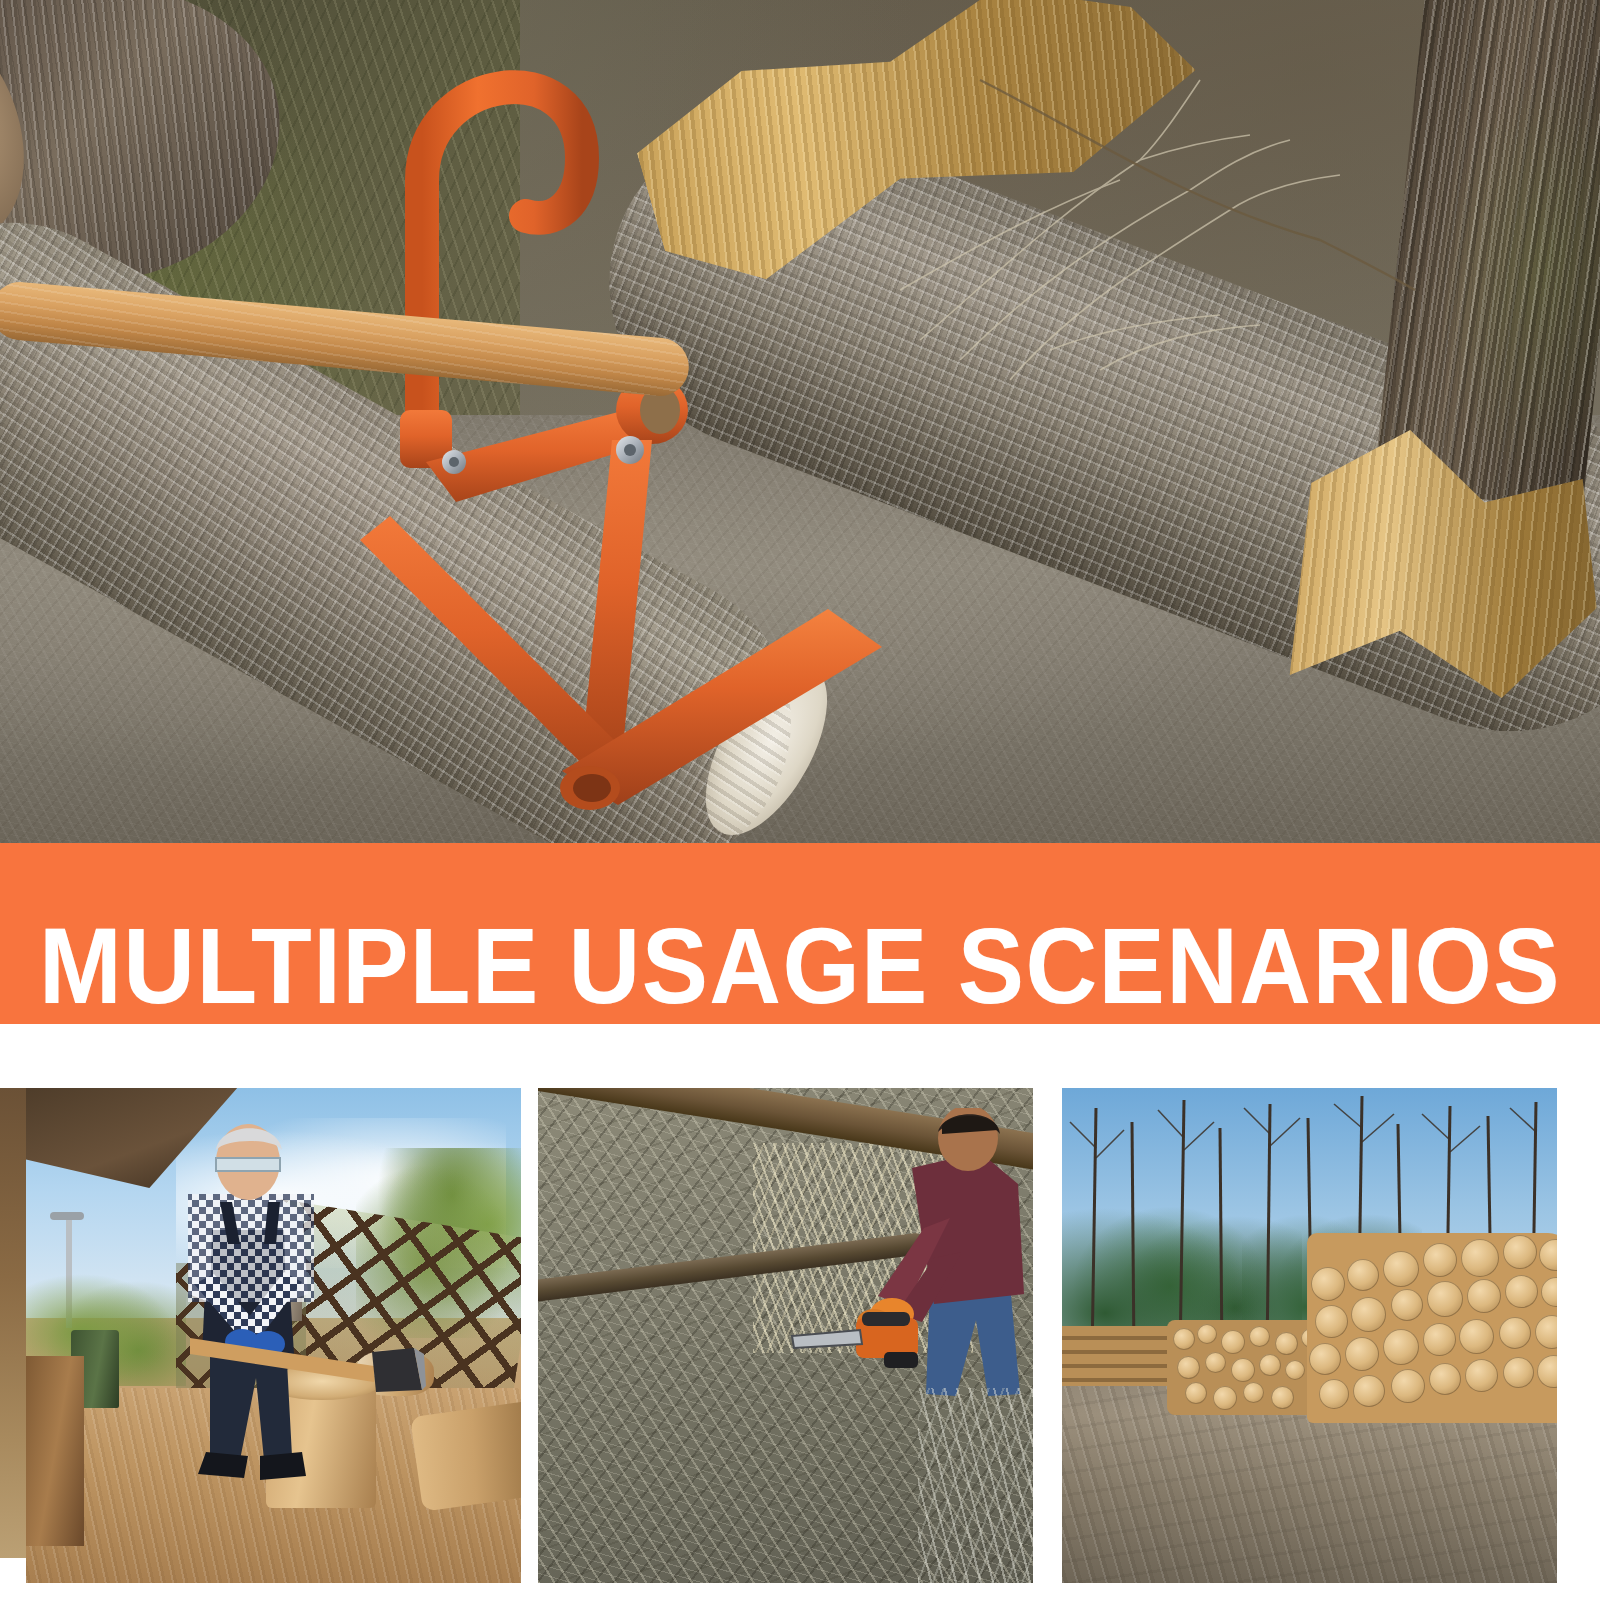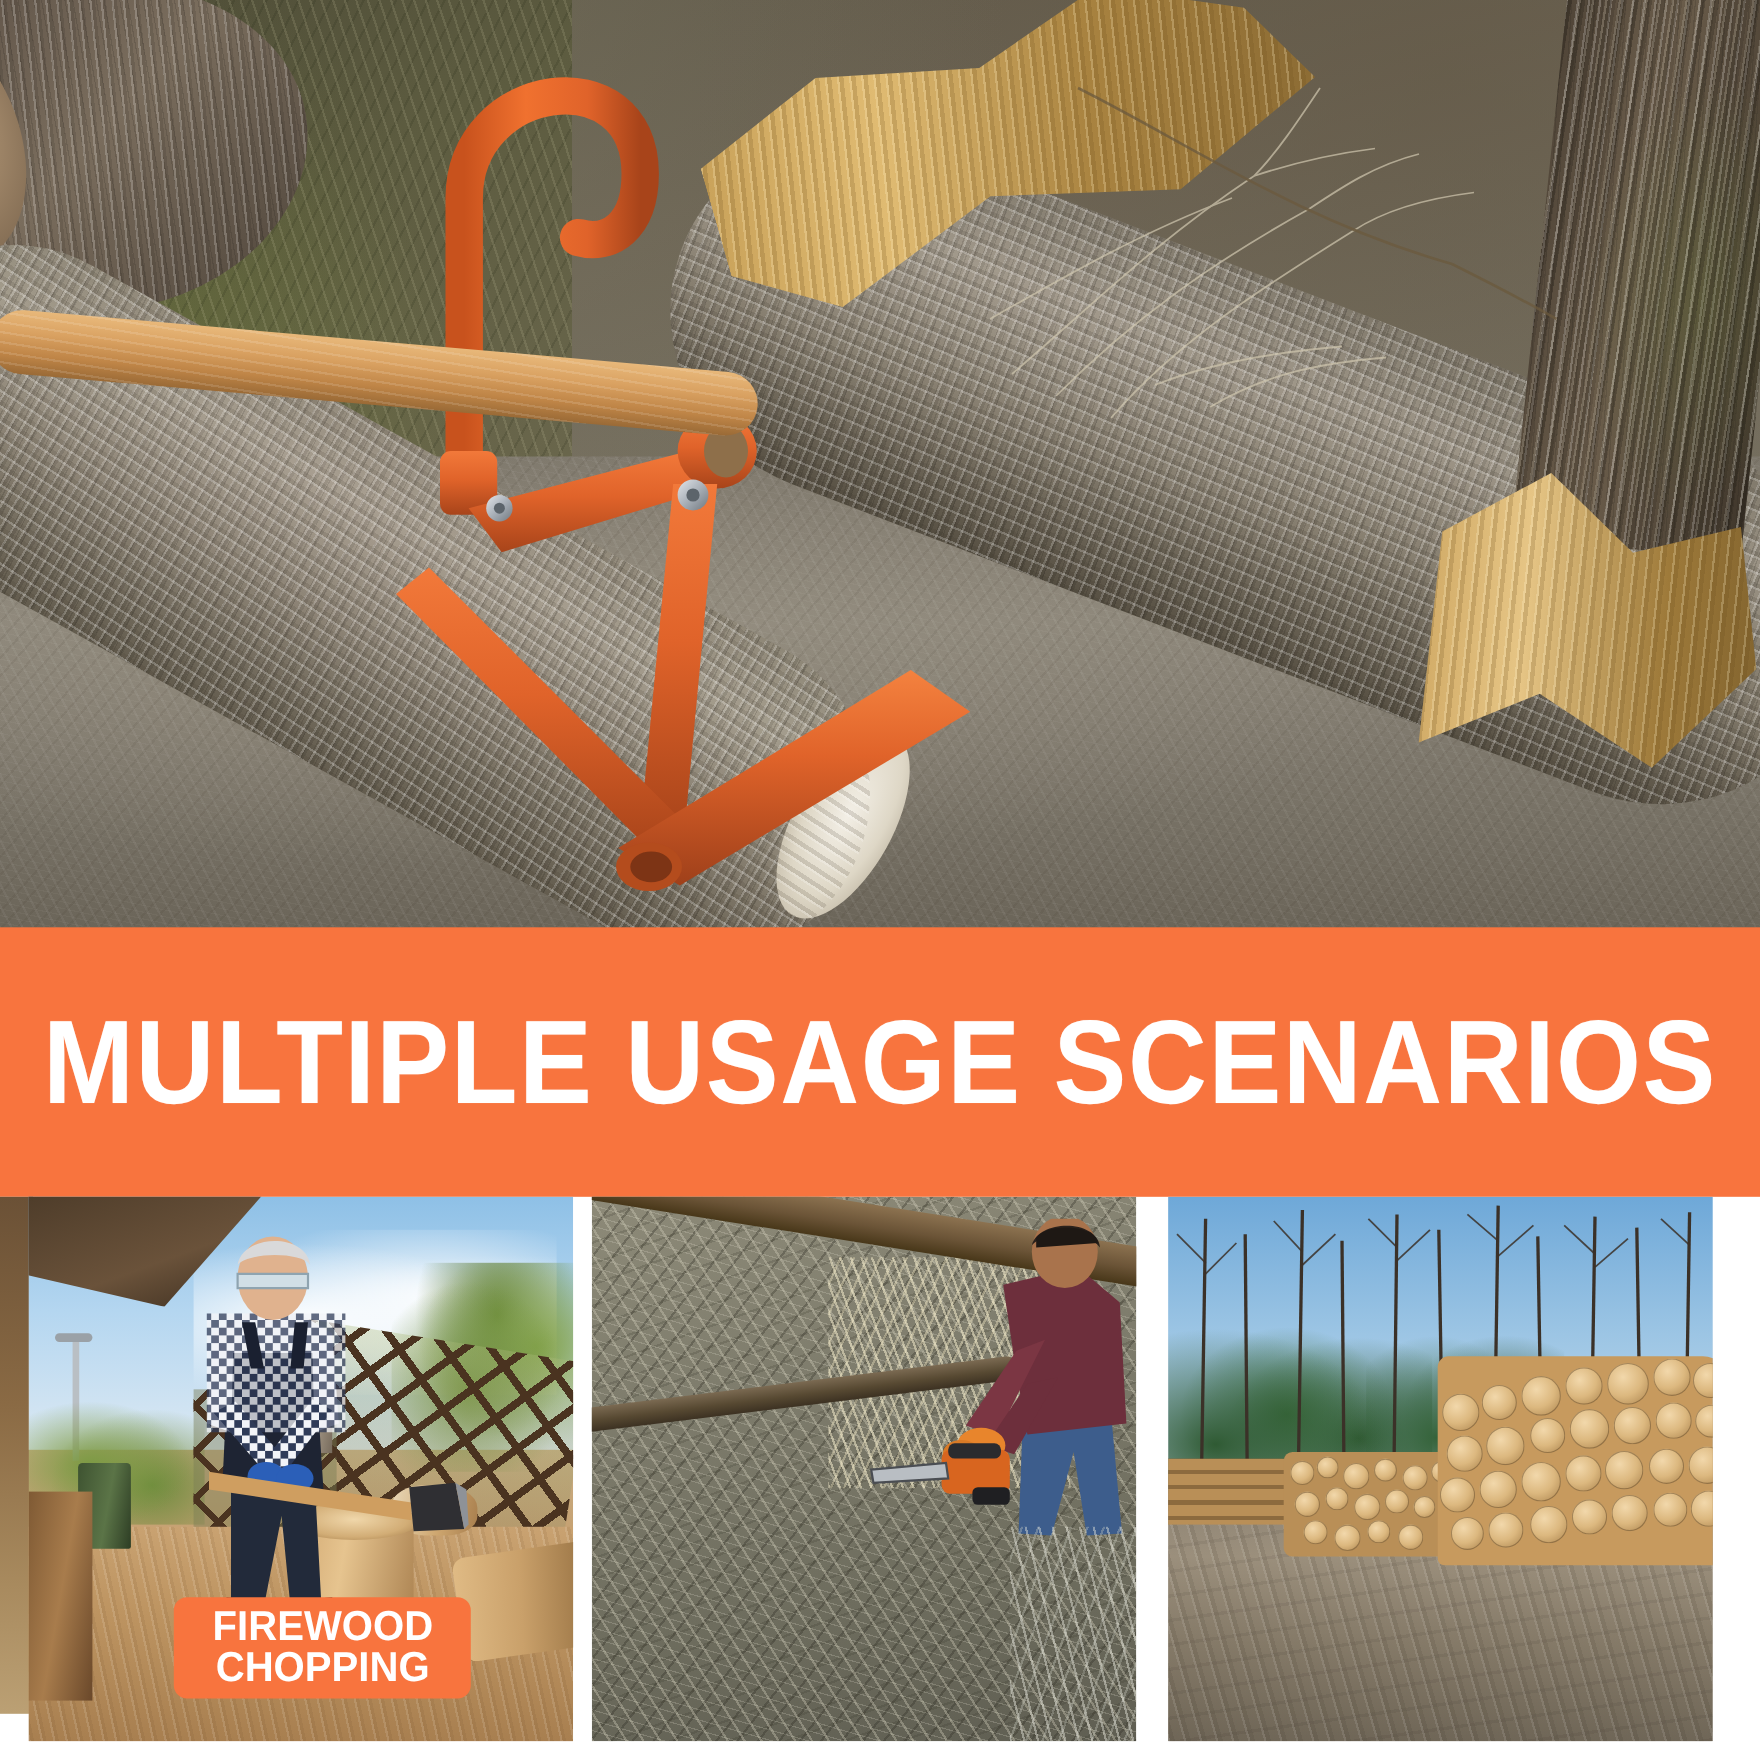--- a/index.html
+++ b/index.html
@@ -113,21 +113,21 @@
   .tool svg { width:100%; height:100%; display:block; }
 
   
   .pole { position:absolute; left:-340px; top:300px; width:700px; height:58px;
     transform:rotate(5deg); border-radius:30px;
     background:linear-gradient(180deg,#e8b87a 0%,#d9a161 35%,#bf8547 70%,#9a6a36 100%); }
   .pole:after { content:""; position:absolute; inset:0; border-radius:inherit; opacity:.35;
     background:repeating-linear-gradient(4deg, rgba(255,255,255,.35) 0 2px, transparent 2px 9px); }
 
   
-  .banner { position:absolute; left:0; top:843px; width:1600px; height:245px;
+  .banner { position:absolute; left:0; top:843px; width:1600px; height:181px;
             background:#f8743e; }
   .banner-title { position:absolute; left:0; top:0; width:1600px; height:245px;
     display:flex; align-items:center; justify-content:center;
     color:#ffffff; font-size:108px; font-weight:700; letter-spacing:1.5px;
     font-family:"Liberation Sans", sans-serif;
     transform:scaleX(.92); transform-origin:center; white-space:nowrap;
     text-shadow:0 0 1px rgba(255,255,255,.4); }
 
   
   .panels { position:absolute; left:0; top:1088px; width:1600px; height:512px; }
@@ -567,18 +567,14 @@
           <div class="log-dot" style="left:84px; top:136px;width:34px; height:34px;"></div>
           <div class="log-dot" style="left:122px;top:130px;width:32px; height:32px;"></div>
           <div class="log-dot" style="left:158px;top:126px;width:33px; height:33px;"></div>
           <div class="log-dot" style="left:196px;top:124px;width:31px; height:31px;"></div>
           <div class="log-dot" style="left:230px;top:122px;width:33px; height:33px;"></div>
         </div>
       </div>
     </div>
   </div>
 
-  <div class="cap c1">
-    <span>FIREWOOD</span>
-    <span>CHOPPING</span>
-  </div>
 
 </div>
 
 </body></html>

